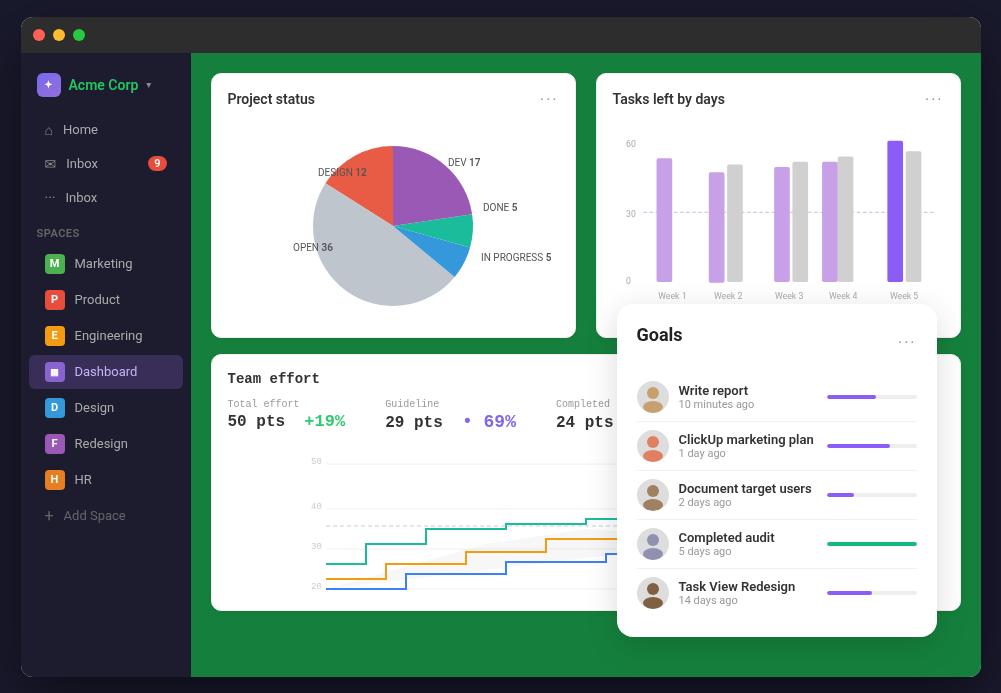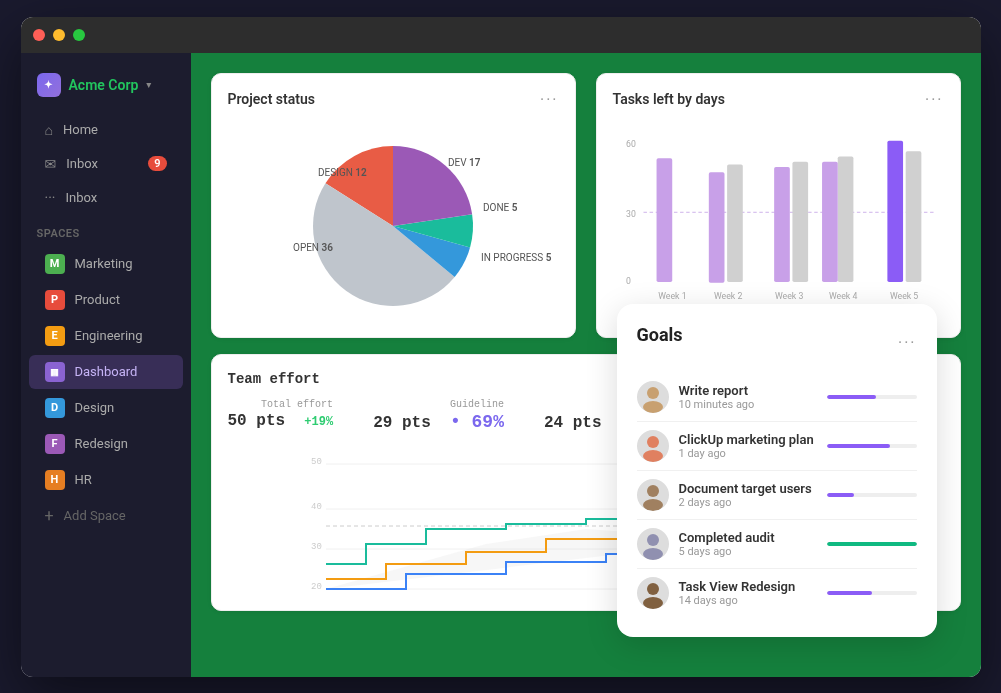--- a/index.html
+++ b/index.html
@@ -211,34 +211,33 @@
       border-radius: 10px;
       padding: 16px;
       box-shadow: 0 1px 4px rgba(0,0,0,0.08);
       border: 1px solid #eee;
       font-family: Liberation Mono, monospace;
     }
     .effort-stats {
       display: flex;
       gap: 40px;
       margin-bottom: 12px;
-      text-align: right;
     }
     .effort-stat label {
       display: block;
       font-size: 10px;
       color: #999;
       margin-bottom: 2px;
     }
     .effort-stat .value {
       font-size: 16px;
       font-weight: 700;
       color: #333;
     }
-    .effort-stat .positive { color: #2ecc71; font-size: 12px; }
+    .effort-stat .positive { color: #2ecc71; font-size: 17px; }
     .effort-stat .percent { color: #7b68ee; font-size: 18px; }
     
     .goals-card {
       position: absolute;
       right: 24px;
       bottom: 20px;
       width: 320px;
       background: white;
       border-radius: 16px;
       padding: 20px;

